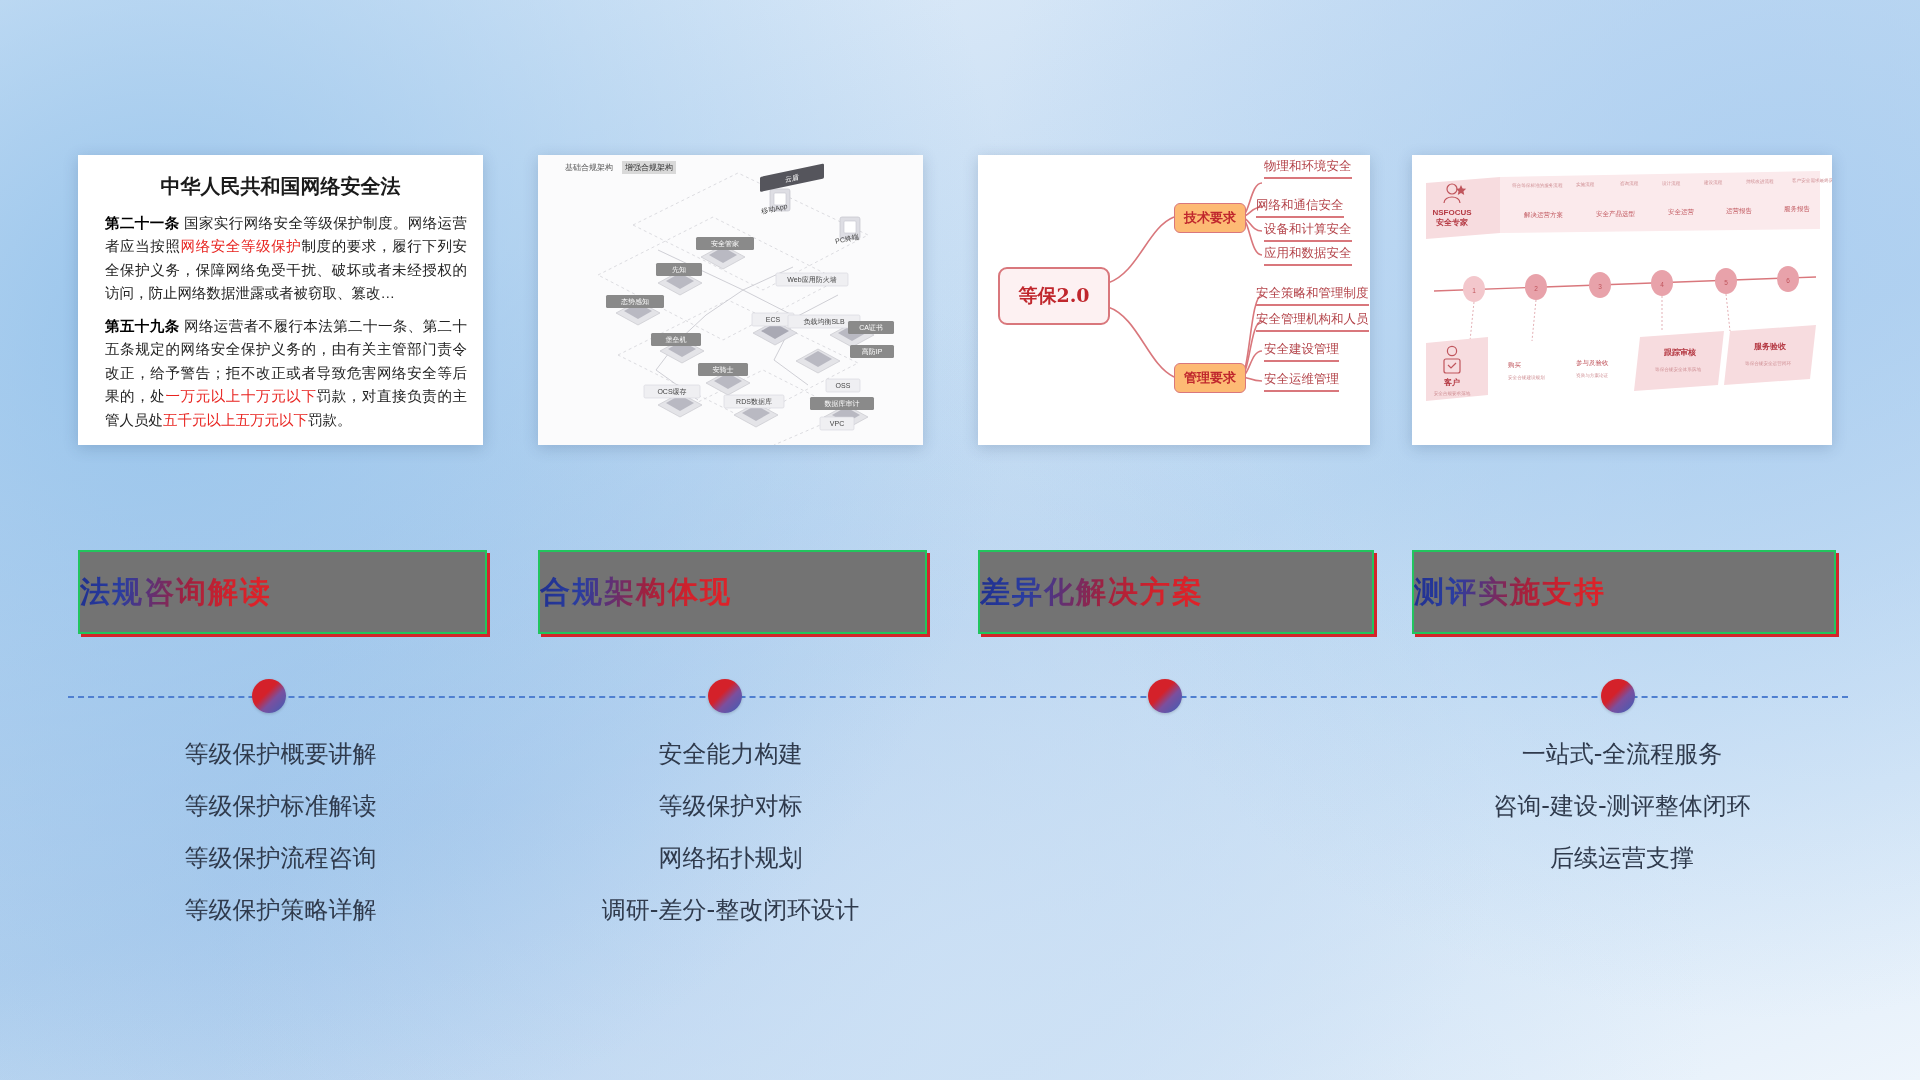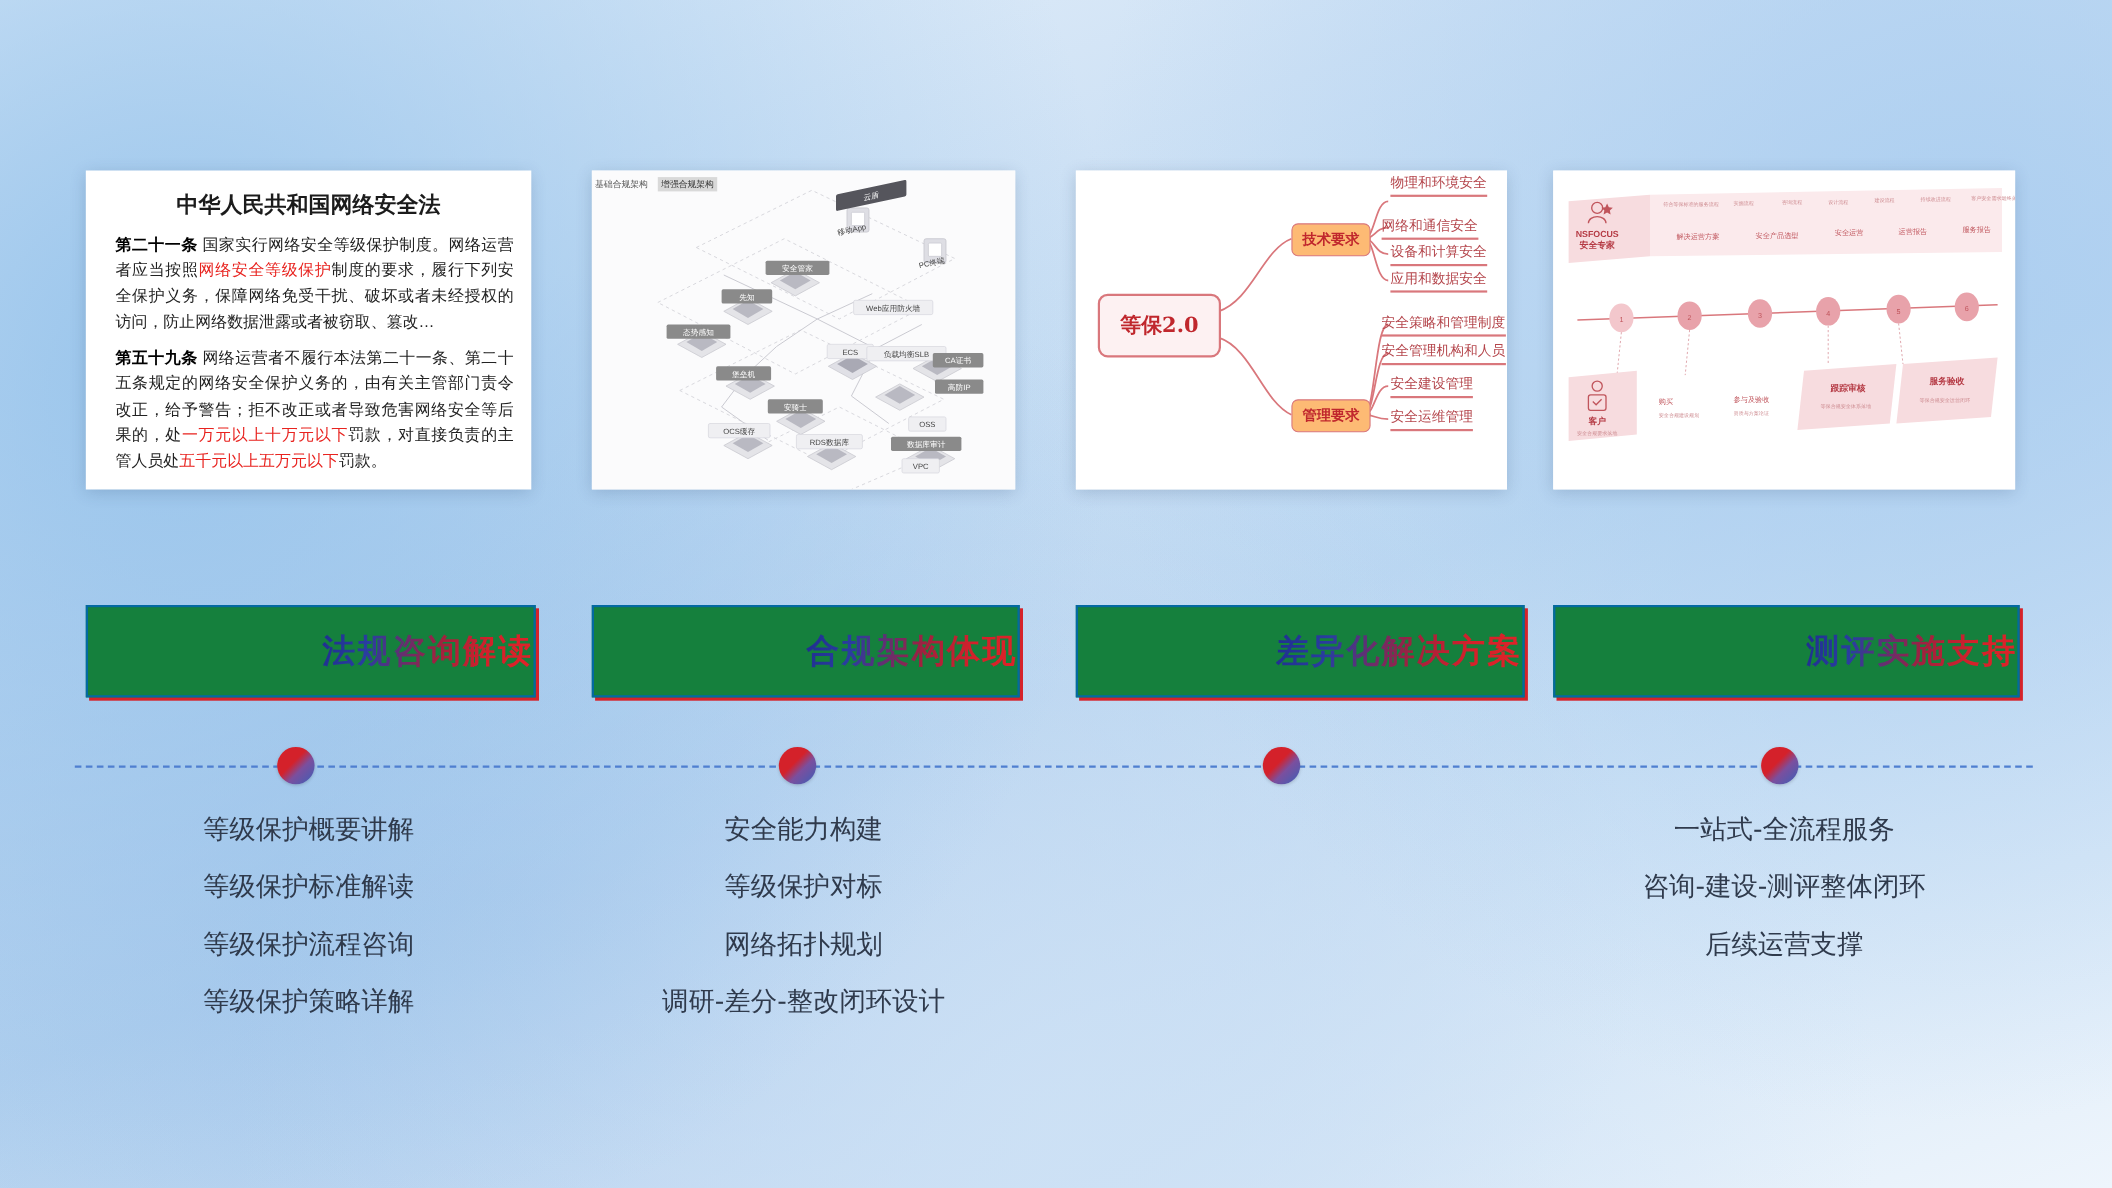--- a/index.html
+++ b/index.html
@@ -32,21 +32,21 @@
   .law h2{
     margin:4px 0 12px 0;text-align:center;font-size:20px;font-weight:bold;color:#1b1b1b;
     font-family:"DejaVu Sans","Liberation Sans",sans-serif;
   }
   .law p{margin:0 0 9px 11px;font-size:14.5px;line-height:1.62;color:#222;text-align:justify;}
   .law b{font-weight:bold;color:#000;}
   .law .rd{color:#e8231f;}
 
   
   .arch{position:relative;width:100%;height:100%;background:#fbfbfc;}
-  .arch .tabs{position:absolute;left:0;top:6px;font-size:8px;color:#555;}
+  .arch .tabs{position:absolute;left:24px;top:6px;font-size:8px;color:#555;}
   .arch .tabs span{display:inline-block;margin-right:6px;padding:1px 3px;}
   .arch .tabs span.sel{background:#d9d9d9;color:#333;}
   .arch svg{position:absolute;left:0;top:0;}
   .nodelbl{font-size:7px;fill:#fff;font-family:"Liberation Sans",sans-serif;}
   .nodelbl.dark{fill:#444;}
   .chip{fill:#8a8a8a;}
 
   
   .mind{position:relative;width:100%;height:100%;background:#fff;}
   .mind .root{
@@ -70,34 +70,34 @@
 
   
   .road{position:relative;width:100%;height:100%;background:#fff;}
   .road svg{position:absolute;left:0;top:0;}
   .rtxt{font-size:6.5px;fill:#c0555c;font-family:"Liberation Sans",sans-serif;}
   .rtxt.b{font-size:8px;font-weight:bold;fill:#b53a44;}
   .rtxt.tiny{font-size:4.6px;fill:#cf8f94;}
 
   
   .pill{
-    position:absolute;height:80px;background:#15803d;
-    border:2px solid #0369a1;
+    position:absolute;height:80px;background:#737373;
+    border:2px solid #22c55e;
     box-shadow:3px 3px 0 0 #d5232a;
-    display:flex;align-items:center;justify-content:flex-end;
+    display:flex;align-items:center;justify-content:flex-start;
   }
   .pill span{
     font-size:30px;font-weight:bold;letter-spacing:2px;
     background:linear-gradient(100deg,#1f2f8f 0%,#2a3da0 22%,#a0213f 55%,#d4212a 78%,#e02229 100%);
     -webkit-background-clip:text;background-clip:text;color:transparent;
     font-family:"DejaVu Sans","Liberation Sans",sans-serif;
   }
   #pill1{left:78px;top:550px;width:405px;}
   #pill2{left:538px;top:550px;width:385px;}
-  #pill3{left:978px;top:550px;width:392px;padding-left:12px;}
+  #pill3{left:978px;top:550px;width:392px;}
   #pill4{left:1412px;top:550px;width:420px;}
 
   
   .tl-line{
     position:absolute;left:68px;top:696px;width:1780px;height:0;
     border-top:2px dashed #4f7fd0;
   }
   .dot{
     position:absolute;top:679px;width:34px;height:34px;border-radius:50%;
     background:linear-gradient(135deg,#d4212a 0%,#d4212a 42%,#7b4f9e 62%,#3a5fb8 100%);

